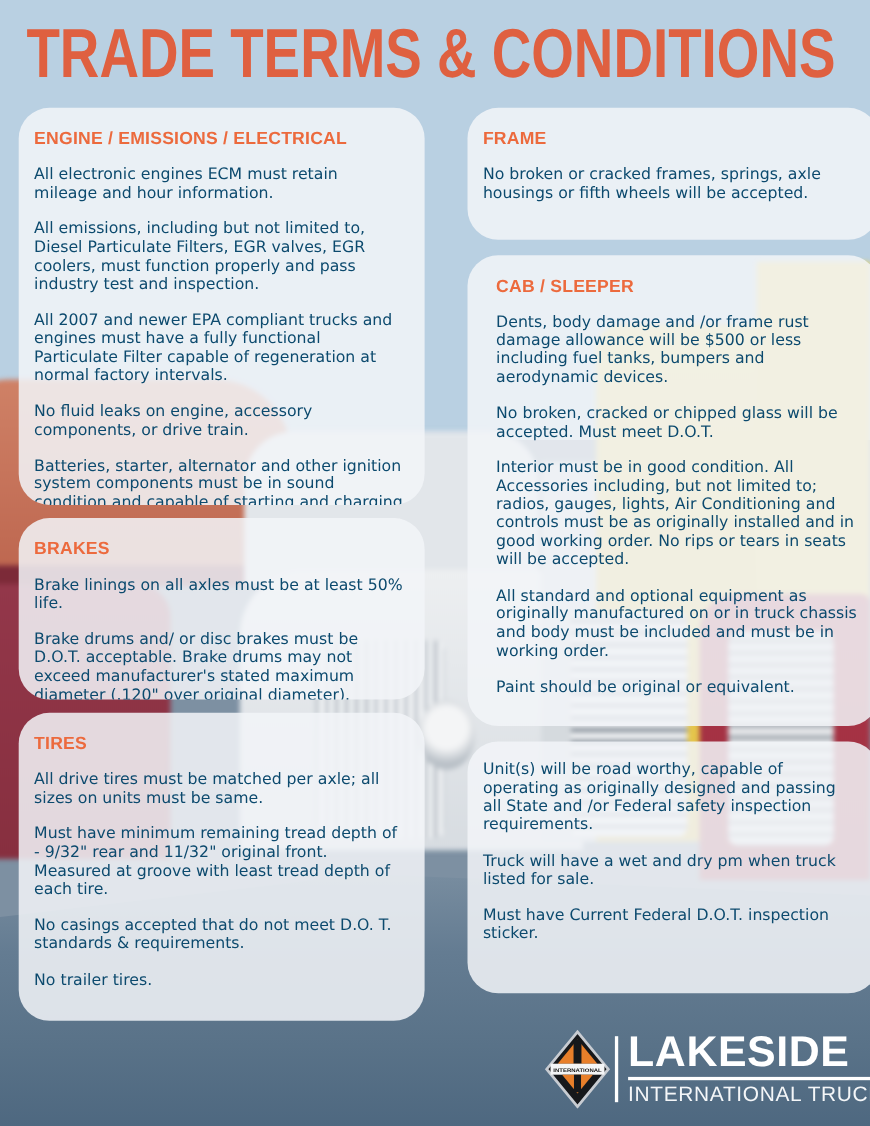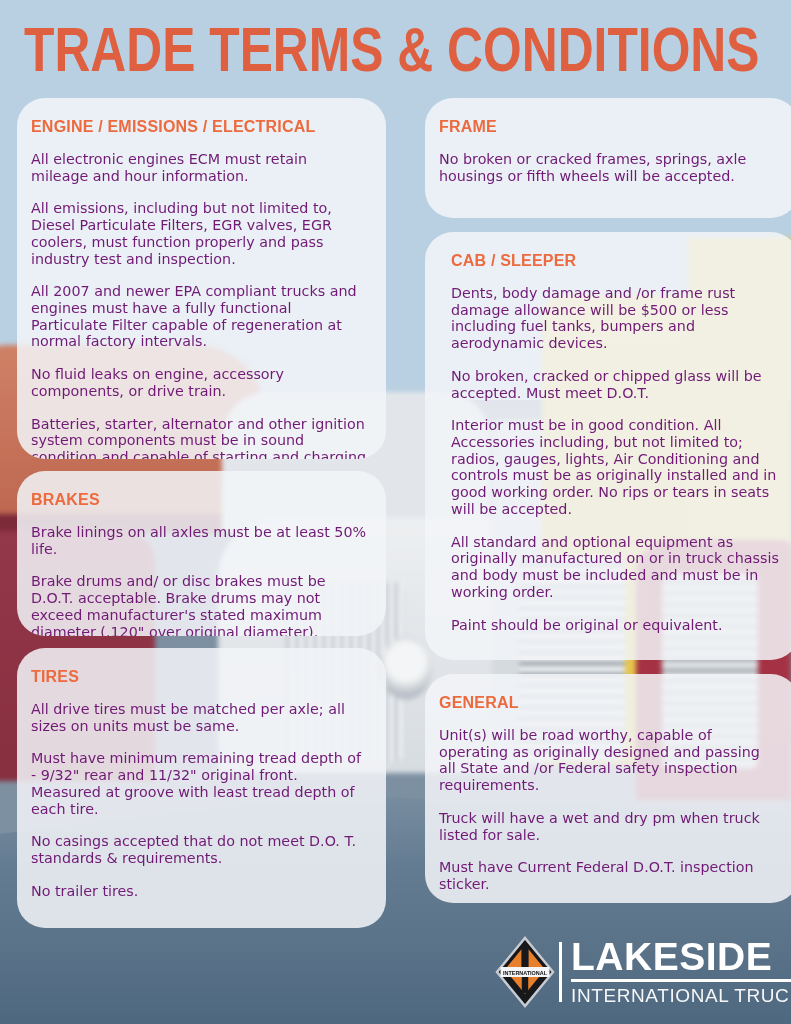--- a/index.html
+++ b/index.html
@@ -52,21 +52,21 @@
     transform:scaleX(.79); transform-origin:left top; }
 
   
   .col { position:absolute; z-index:2; top:98px; }
   .col-left  { left:17px;  width:369px; }
   .col-right { left:425px; width:374px; }
   .card { background:rgba(242,244,248,.86); border-radius:28px; overflow:hidden;
           padding:18px 18px 0 14px; }
   .card h2 { font-family:"Liberation Sans", sans-serif; font-size:16px; font-weight:bold;
              color:#ec6a3d; letter-spacing:.2px; margin:2px 0 15px; }
-  .card p  { font-size:14.3px; line-height:1.17; color:#701a75; margin:0 0 16px; }
+  .card p  { font-size:14.3px; line-height:1.17; color:#0c4a6e; margin:0 0 16px; }
   .card-engine  { height:361px; }
   .card-brakes  { height:165px; margin-top:12px; }
   .card-tires   { height:280px; margin-top:12px; }
   .card-frame   { height:120px; }
   .card-cab     { height:428px; margin-top:14px;padding-left:26px; }
   .card-general { height:229px; margin-top:14px; }
 
   
   .logo { position:absolute; left:494px; top:936px; z-index:3; display:flex; align-items:center; }
   .logo-diamond { flex:0 0 auto; }
@@ -136,21 +136,20 @@
     </section>
     <section class="card card-cab">
       <h2>CAB / SLEEPER</h2>
       <p>Dents, body damage and /or frame rust damage allowance will be $500 or less including fuel tanks, bumpers and aerodynamic devices.</p>
       <p>No broken, cracked or chipped glass will be accepted. Must meet D.O.T.</p>
       <p>Interior must be in good condition. All Accessories including, but not limited to; radios, gauges, lights, Air Conditioning and controls must be as originally installed and in good working order. No rips or tears in seats will be accepted.</p>
       <p>All standard and optional equipment as originally manufactured on or in truck chassis and body must be included and must be in working order.</p>
       <p>Paint should be original or equivalent.</p>
     </section>
     <section class="card card-general">
-      <h2>GENERAL</h2>
       <p>Unit(s) will be road worthy, capable of operating as originally designed and passing all State and /or Federal safety inspection requirements.</p>
       <p>Truck will have a wet and dry pm when truck listed for sale.</p>
       <p>Must have Current Federal D.O.T. inspection sticker.</p>
     </section>
   </div>
 
   <div class="logo">
     <svg class="logo-diamond" width="62" height="72" viewBox="0 0 60 72">
       <polygon points="30,2 58,36 30,70 2,36" fill="#16181b" stroke="#c8ccd2" stroke-width="2.5"></polygon>
       <polygon points="30,9 48,31 12,31" fill="#e87f2a"></polygon>

